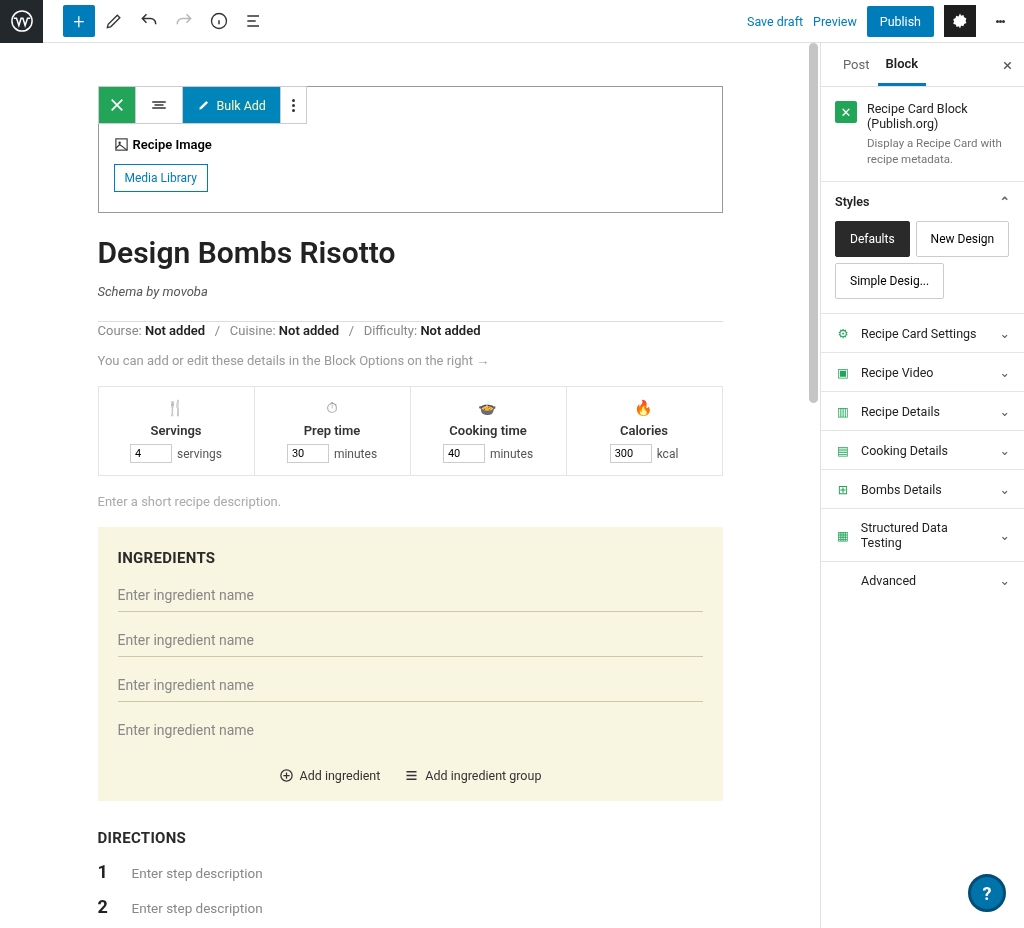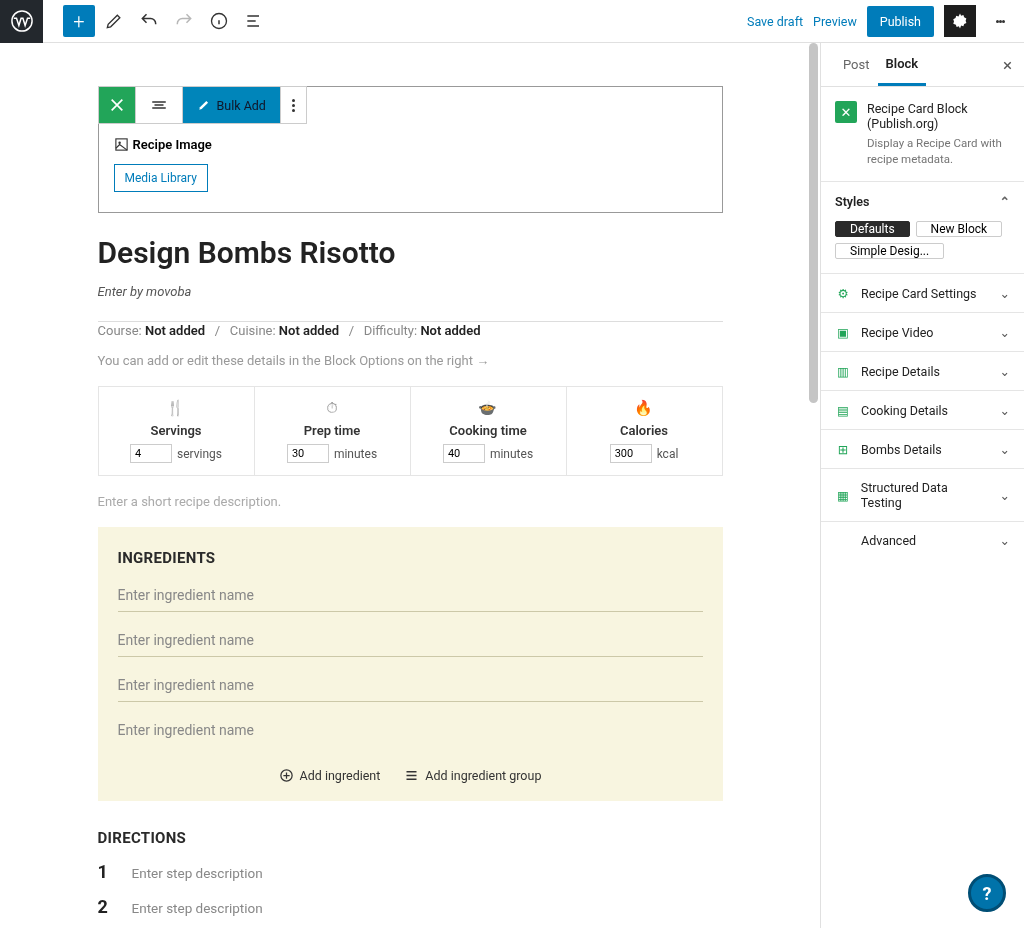--- a/index.html
+++ b/index.html
@@ -21,21 +21,21 @@
 
 
 .main { display: flex; height: calc(928px - 43px); }
 .editor { flex: 1; overflow-y: auto; position: relative; padding: 10px 0 40px; }
 .editor-content { max-width: 665px; margin: 0 auto; padding: 0 20px; position: relative; }
 
 
 .block-toolbar { position: absolute; top: 0; left: 20px; display: flex; background: #fff; border: 1px solid #ccc; z-index: 10; }
 .bt-btn { height: 36px; border-right: 1px solid #ccc; display: flex; align-items: center; justify-content: center; cursor: pointer; padding: 0 14px; font-size: 12.5px; }
 .bt-btn.green { background: #22a559; color: #fff; padding: 0 10px; }
-.bt-btn.blue { background: #0085ba; color: #0f172a; gap: 6px; }
+.bt-btn.blue { background: #0085ba; color: #fef9c3; gap: 6px; }
 .bt-btn:last-child { border-right: none; padding: 0 11px; flex-direction: column; justify-content: center; }
 
 
 .recipe-img-box { border: 1px solid #999; margin-top: 33px; padding: 50px 15px 20px; }
 .img-label { font-weight: 600; font-size: 13px; display: flex; align-items: center; gap: 4px; }
 .media-btn { border: 1px solid #007cba; color: #007cba; font-size: 12px; padding: 6px 10px; margin-top: 12px; display: inline-block; cursor: pointer; }
 
 .recipe-title { font-size: 30px; font-weight: 600; margin-top: 22px; color: #222; }
 .recipe-by { font-style: italic; font-size: 13px; color: #555; margin-top: 14px; }
 
@@ -73,21 +73,21 @@
 .sb-tab.active { color: #222; font-weight: 600; border-bottom: 3px solid #007cba; }
 .sb-close { position: absolute; right: 12px; cursor: pointer; color: #555; font-size: 17px; }
 .sb-block-desc { display: flex; gap: 10px; padding: 14px; }
 .sb-icon-box { width: 22px; height: 22px; background: #22a559; border-radius: 2px; flex-shrink: 0; display: flex; align-items: center; justify-content: center; color: #fff; font-size: 13px;}
 .sb-block-title { font-size: 12.5px; color: #222; }
 .sb-block-sub { font-size: 11.5px; color: #757575; margin-top: 4px; line-height: 1.4; }
 .sb-panel { border-top: 1px solid #e5e5e5; }
 .sb-panel-head { display: flex; align-items: center; justify-content: space-between; padding: 12px 14px; cursor: pointer; font-weight: 600; font-size: 12.5px; color: #222; }
 .sb-chevron { color: #666; }
 .style-buttons { padding: 0 14px 14px; display: flex; flex-wrap: wrap; gap: 6px; }
-.style-btn { border: 1px solid #ccc; padding: 0 14px; font-size: 12px; cursor: pointer; background: #fff; border-radius: 2px; }
+.style-btn { border: 1px solid #ccc; padding: 10px 14px; font-size: 12px; cursor: pointer; background: #fff; border-radius: 2px; }
 .style-btn.active { background: #2a2a2a; color: #fff; border-color: #2a2a2a; }
 .sb-panel-row { display: flex; align-items: center; padding: 11px 14px; gap: 10px; cursor: pointer; border-top: 1px solid #e5e5e5; font-size: 12.5px; color: #222; }
 .sb-panel-row .icn { width: 16px; height: 16px; color: #22a559; display:flex; align-items:center; justify-content:center; }
 .sb-panel-row .chv { margin-left: auto; color: #555; }
 
 
 .fake-scroll { position: absolute; right: 0; top: 0; width: 14px; height: 100%; }
 .fake-thumb { position: absolute; right: 2px; top: 0; width: 9px; height: 360px; background: #c5c5c5; border-radius: 5px; }
 
 
@@ -189,21 +189,21 @@
               <rect x="3" y="3" width="18" height="18" stroke="#333" fill="none" stroke-width="1.8"></rect>
               <circle cx="9" cy="9" r="2" fill="#333"></circle>
               <path d="M3 18l6-6 12 9" fill="none" stroke="#333" stroke-width="1.8"></path>
             </svg>
           <span>Recipe Image</span>
         </div>
         <div class="media-btn">Media Library</div>
       </div>
 
       <h1 class="recipe-title">Design Bombs Risotto</h1>
-      <div class="recipe-by"><span>Enter by </span><span>movoba</span></div>
+      <div class="recipe-by"><span>Schema by </span><span>movoba</span></div>
 
       <div class="meta-row">
         <span>Course: </span><span class="dark">Not added</span>
         &nbsp;&nbsp;/&nbsp;&nbsp;
         <span>Cuisine: </span><span class="dark">Not added</span>
         &nbsp;&nbsp;/&nbsp;&nbsp;
         <span>Difficulty: </span><span class="dark">Not added</span>
         <div class="meta-hint">You can add or edit these details in the Block Options on the right →</div>
       </div>
 
@@ -295,21 +295,21 @@
         <div class="sb-block-sub">Display a Recipe Card with recipe metadata.</div>
       </div>
     </div>
     <div class="sb-panel">
       <div class="sb-panel-head">
         <span>Styles</span>
           <span class="sb-chevron">⌃</span>
       </div>
       <div class="style-buttons">
         <div class="style-btn active">Defaults</div>
-        <div class="style-btn">New Block</div>
+        <div class="style-btn">New Design</div>
         <div class="style-btn">Simple Desig...</div>
       </div>
     </div>
     <div class="sb-panel-row">
         <span class="icn">⚙</span>
         <span>Recipe Card Settings</span>
         <span class="chv">⌄</span>
       </div>
     <div class="sb-panel-row">
         <span class="icn">▣</span>

